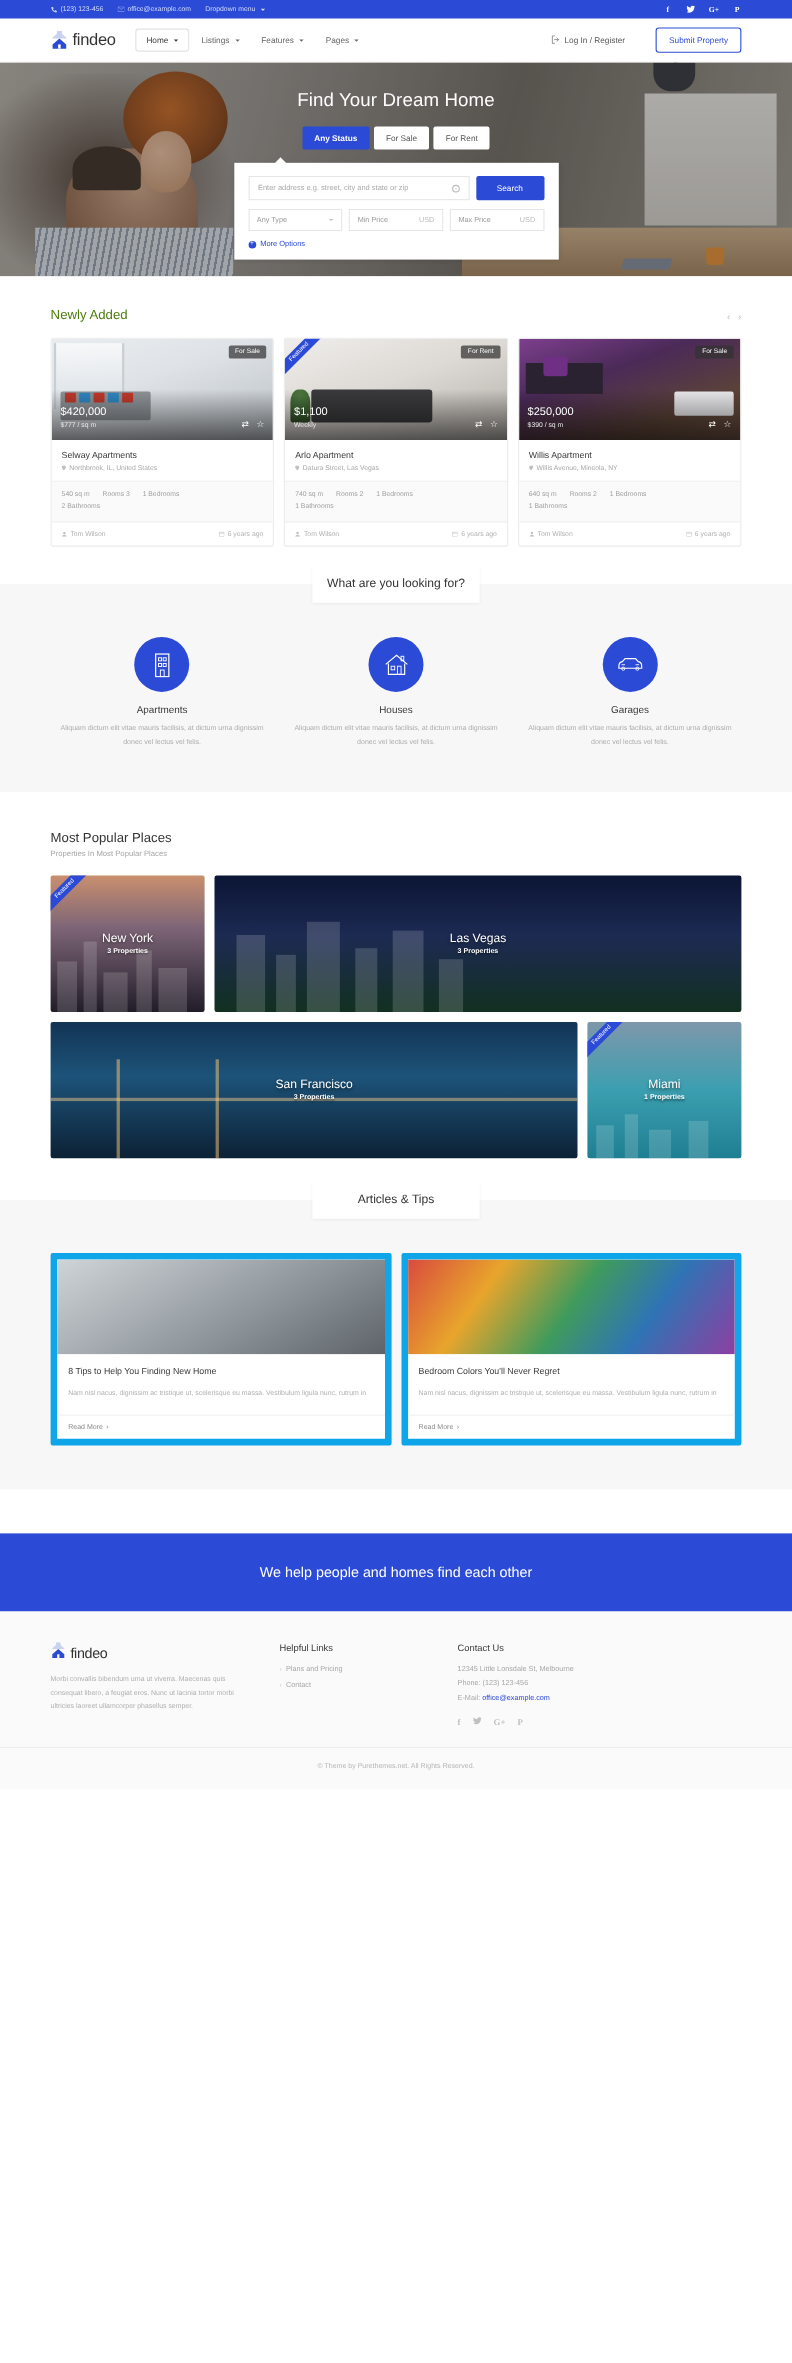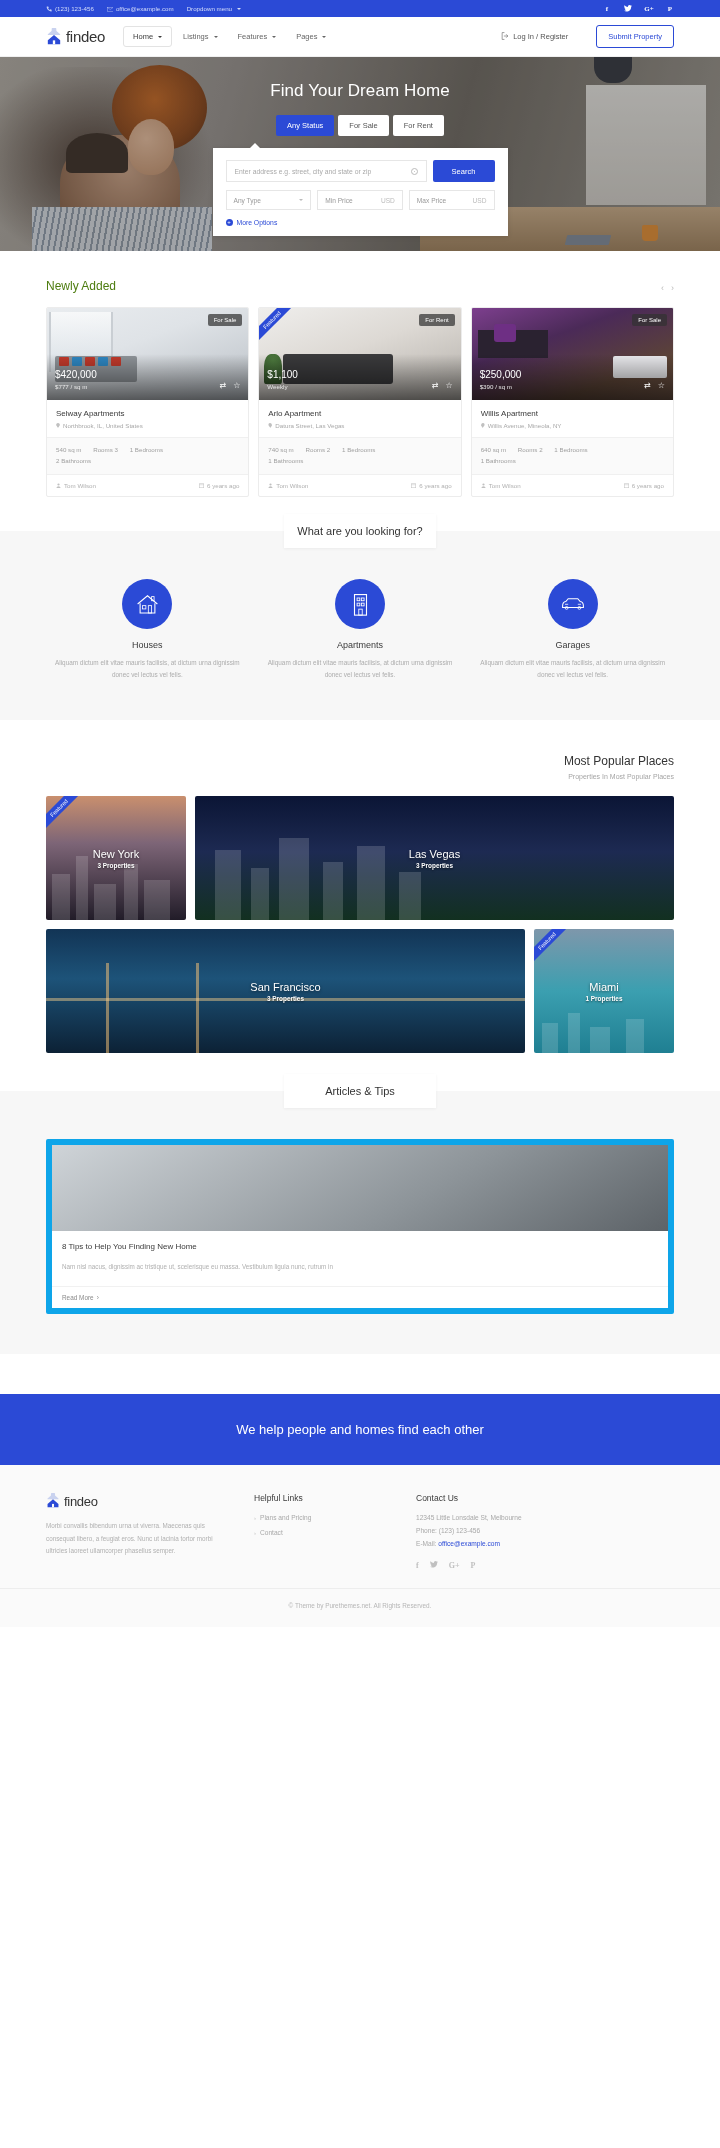--- a/index.html
+++ b/index.html
@@ -74,21 +74,21 @@
   .hp-cup { position:absolute; right:62px; bottom:10px; width:16px; height:16px;
     background:#e08a2e; border-radius:2px 2px 4px 4px; }
   .hp-tab { position:absolute; right:110px; bottom:6px; width:44px; height:10px;
     background:#7e8794; border-radius:1px; transform:skewX(-14deg); }
   .hero-overlay { position:absolute; inset:0; background:rgba(40,42,48,.30); }
 
   .hero-inner { position:relative; z-index:3; padding-top:24px; text-align:center; }
   .hero-title { color:#fff; font-size:17px; font-weight:400; letter-spacing:.1px; }
   .status-tabs { display:flex; justify-content:center; gap:4px; margin-top:14px; }
   .st-tab { font-size:7.5px; padding:6px 11px; background:#fff; color:#555; border-radius:2px; }
-  .st-tab.on { background:#2b4ad6; color:#fff; }
+  .st-tab.on { background:#2b4ad6; color:#fff;font-weight:bold; }
 
   .search-card {
     position:relative; z-index:3; width:295px; margin:12px auto 0; background:#fff;
     padding:12px 13px 10px; box-shadow:0 1px 5px rgba(0,0,0,.12);
   }
   .search-card:before {
     content:""; position:absolute; top:-5px; left:36px;
     border-left:6px solid transparent; border-right:6px solid transparent; border-bottom:6px solid #fff;
   }
   .srow { display:flex; gap:6px; }
@@ -170,21 +170,21 @@
   .cats { display:flex; gap:10px; margin-top:14px; }
   .cat { flex:1; text-align:center; }
   .cat-circle {
     width:50px; height:50px; border-radius:50%; background:#2b4ad6; margin:0 auto;
     display:flex; align-items:center; justify-content:center;
   }
   .cat-name { font-size:9px; color:#3a3a3a; margin-top:11px; }
   .cat-desc { font-size:6.4px; color:#adadad; line-height:1.85; margin-top:7px; padding:0 6px; }
 
   
-  .places-head { text-align:right; padding:34px 0 16px; }
+  .places-head { text-align:left; padding:34px 0 16px; }
   .places-head h2 { font-size:12px; color:#333; font-weight:400; }
   .places-head p { font-size:7px; color:#a5a5a5; margin-top:5px; }
   .prow { display:flex; gap:9px; }
   .place { position:relative; border-radius:2px; overflow:hidden; }
   .place .lbl { position:absolute; left:0; right:0; top:50%; transform:translateY(-50%); text-align:center; }
   .place .lbl .nm { color:#fff; font-size:11px; text-shadow:0 1px 3px rgba(0,0,0,.55); }
   .place .lbl .ct { color:#fff; font-size:6.4px; font-weight:bold; margin-top:2px; text-shadow:0 1px 2px rgba(0,0,0,.55); }
   .pl-ny { flex:0 0 140px; height:124px;
     background:linear-gradient(180deg,#c98f6e 0%,#7d6577 38%,#211c28 100%); }
   .pl-lv { flex:1; height:124px;
@@ -524,43 +524,43 @@
       </div>
 
     </div>
   </div>
 
   <div class="catwrap">
     <div class="tag-title">What are you looking for?</div>
     <div class="cats">
       <div class="cat">
         <div class="cat-circle">
-          <svg viewBox="0 0 28 26" width="23" height="22">
-              <path d="M2 13 L14 3 L26 13" fill="none" stroke="#fff" stroke-width="1.3"></path>
-              <path d="M5 12v12h18V12" fill="none" stroke="#fff" stroke-width="1.3"></path>
-              <rect x="19" y="4" width="3" height="5" fill="none" stroke="#fff"></rect>
-              <rect x="8" y="15" width="4" height="4" fill="none" stroke="#fff"></rect>
-              <rect x="15" y="15" width="4" height="9" fill="none" stroke="#fff"></rect>
-            </svg>
-        </div>
-        <div class="cat-name">Houses</div>
-        <div class="cat-desc">Aliquam dictum elit vitae mauris facilisis, at dictum urna dignissim donec vel lectus vel felis.</div>
-      </div>
-      <div class="cat">
-        <div class="cat-circle">
           <svg viewBox="0 0 24 28" width="21" height="24">
               <rect x="5" y="3" width="14" height="24" fill="none" stroke="#fff" stroke-width="1.3"></rect>
               <rect x="8" y="7" width="3.2" height="3.2" fill="none" stroke="#fff"></rect>
               <rect x="13" y="7" width="3.2" height="3.2" fill="none" stroke="#fff"></rect>
               <rect x="8" y="13" width="3.2" height="3.2" fill="none" stroke="#fff"></rect>
               <rect x="13" y="13" width="3.2" height="3.2" fill="none" stroke="#fff"></rect>
               <rect x="10" y="20" width="4" height="7" fill="none" stroke="#fff"></rect>
             </svg>
         </div>
         <div class="cat-name">Apartments</div>
+        <div class="cat-desc">Aliquam dictum elit vitae mauris facilisis, at dictum urna dignissim donec vel lectus vel felis.</div>
+      </div>
+      <div class="cat">
+        <div class="cat-circle">
+          <svg viewBox="0 0 28 26" width="23" height="22">
+              <path d="M2 13 L14 3 L26 13" fill="none" stroke="#fff" stroke-width="1.3"></path>
+              <path d="M5 12v12h18V12" fill="none" stroke="#fff" stroke-width="1.3"></path>
+              <rect x="19" y="4" width="3" height="5" fill="none" stroke="#fff"></rect>
+              <rect x="8" y="15" width="4" height="4" fill="none" stroke="#fff"></rect>
+              <rect x="15" y="15" width="4" height="9" fill="none" stroke="#fff"></rect>
+            </svg>
+        </div>
+        <div class="cat-name">Houses</div>
         <div class="cat-desc">Aliquam dictum elit vitae mauris facilisis, at dictum urna dignissim donec vel lectus vel felis.</div>
       </div>
       <div class="cat">
         <div class="cat-circle">
           <svg viewBox="0 0 30 18" width="24" height="15">
               <path d="M2 12 Q2 7 6 6.5 L9 3 H21 L24 6.5 Q28 7 28 12 V14 H2z" fill="none" stroke="#fff" stroke-width="1.3"></path>
               <circle cx="7" cy="14.5" r="1.8" fill="none" stroke="#fff"></circle>
               <circle cx="23" cy="14.5" r="1.8" fill="none" stroke="#fff"></circle>
               <path d="M5 10h4M21 10h4" stroke="#fff"></path>
             </svg>
@@ -626,20 +626,31 @@
     </div>
   </div>
 
   <div class="artwrap">
     <div class="tag-title">Articles &amp; Tips</div>
     <div class="arts">
       <div class="art">
         <div class="art-img a1"></div>
         <div class="art-body">
           <div class="art-title">8 Tips to Help You Finding New Home</div>
+          <div class="art-desc">Nam nisl nacus, dignissim ac tristique ut, scelerisque eu massa. Vestibulum ligula nunc, rutrum in</div>
+        </div>
+        <div class="art-more">
+          <span>Read More</span>
+          <span>›</span>
+        </div>
+      </div>
+      <div class="art">
+        <div class="art-img a3"></div>
+        <div class="art-body">
+          <div class="art-title">Bedroom Colors You'll Never Regret</div>
           <div class="art-desc">Nam nisl nacus, dignissim ac tristique ut, scelerisque eu massa. Vestibulum ligula nunc, rutrum in</div>
         </div>
         <div class="art-more">
           <span>Read More</span>
           <span>›</span>
         </div>
       </div>
     </div>
   </div>
 

